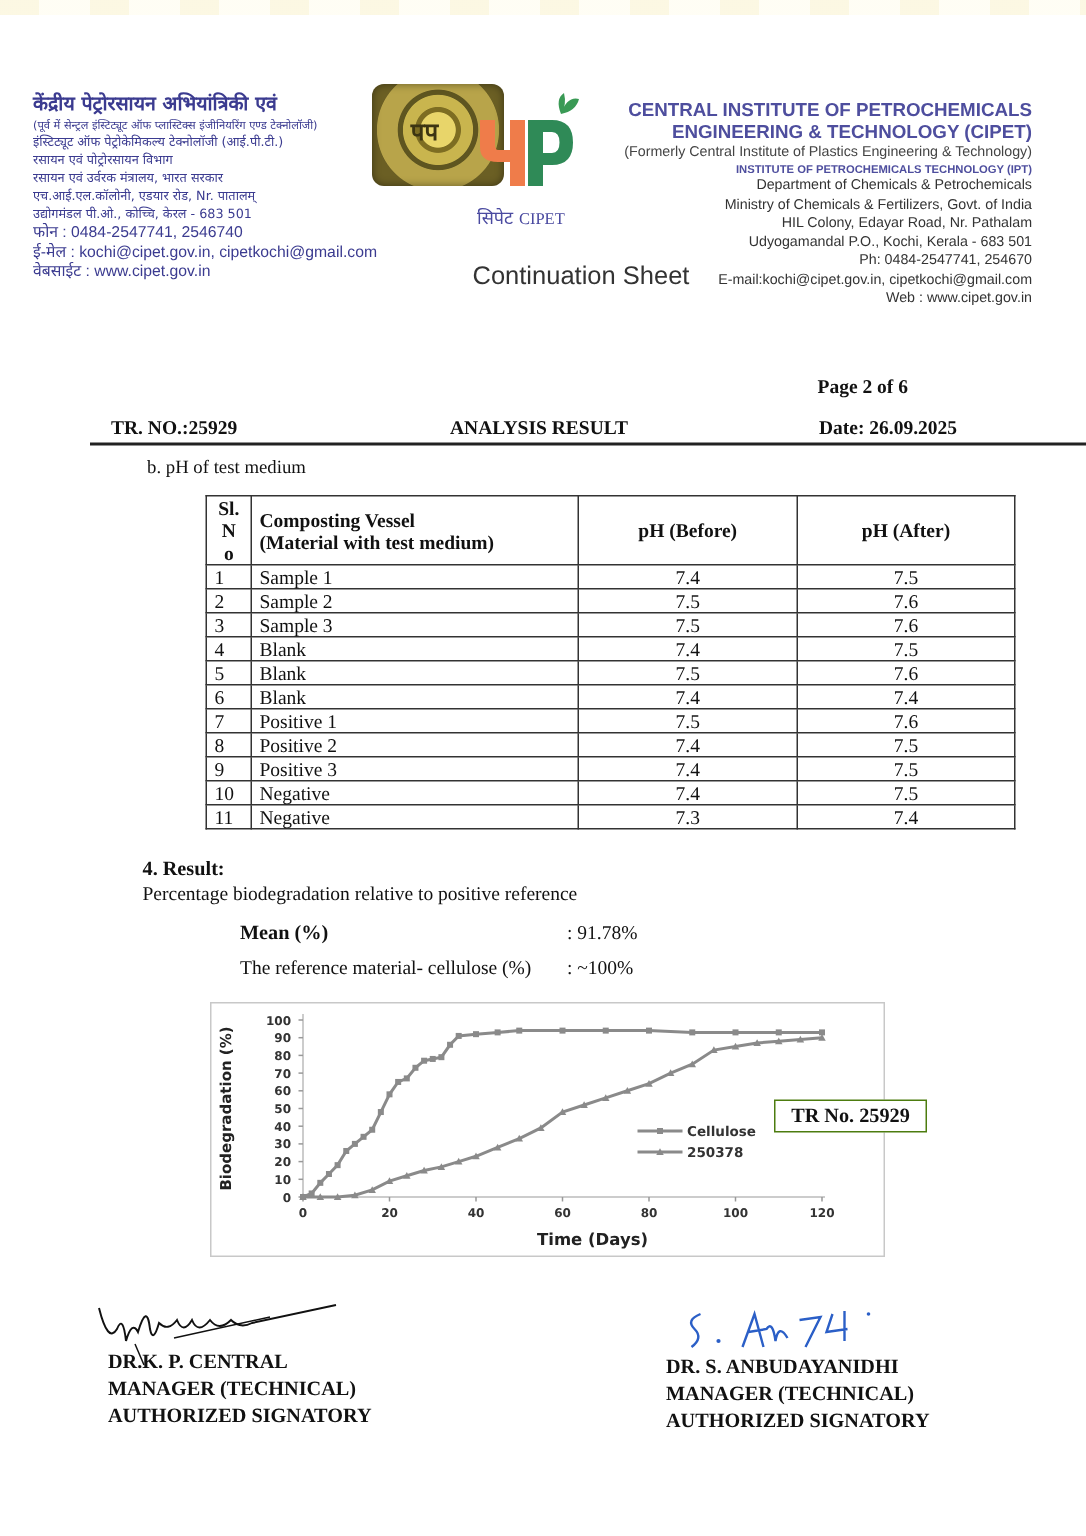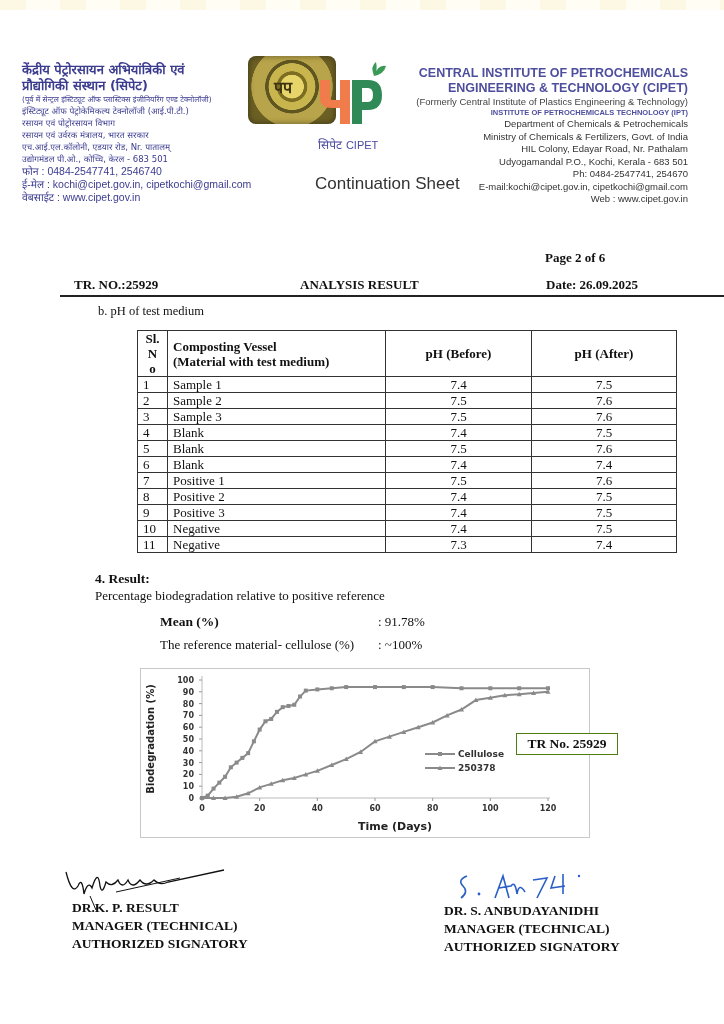--- a/index.html
+++ b/index.html
@@ -69,21 +69,20 @@
   .sig-right { left: 444px; top: 902px; }
   .sig-scribble { position: absolute; }
 </style>
 </head>
 <body>
 
 <div class="topstrip"></div>
 
 <div class="hi-block">
   <div class="hi-title">केंद्रीय पेट्रोरसायन अभियांत्रिकी एवं</div>
-  <div class="hi-title">प्रौद्योगिकी संस्थान (सिपेट)</div>
   <div class="hi-small">(पूर्व में सेन्ट्रल इंस्टिट्यूट ऑफ प्लास्टिक्स इंजीनियरिंग एण्ड टेक्नोलॉजी)</div>
   <div class="hi-line">इंस्टिट्यूट ऑफ पेट्रोकेमिकल्य टेक्नोलॉजी (आई.पी.टी.)</div>
   <div class="hi-line">रसायन एवं पोट्रोरसायन विभाग</div>
   <div class="hi-line">रसायन एवं उर्वरक मंत्रालय, भारत सरकार</div>
   <div class="hi-line">एच.आई.एल.कॉलोनी, एडयार रोड, Nr. पातालम्</div>
   <div class="hi-line">उद्योगमंडल पी.ओ., कोच्चि, केरल - 683 501</div>
   <div class="hi-contact">फोन : 0484-2547741, 2546740</div>
   <div class="hi-contact">ई-मेल : kochi@cipet.gov.in, cipetkochi@gmail.com</div>
   <div class="hi-contact">वेबसाईट : www.cipet.gov.in</div>
 </div>
@@ -91,21 +90,21 @@
 <div class="holo">
   <div class="holo-glyph">पप</div>
 </div>
 <svg class="pp" viewBox="0 0 70 62">
   <path d="M2 18 L2 36 Q2 46 14 46 L22 46 L22 62 L32 62 L32 18 L22 18 L22 38 L14 38 Q12 38 12 34 L12 18 Z" fill="#ef7c4a"></path>
   <path d="M34 18 L34 62 L44 62 L44 48 L50 48 Q64 48 64 33 Q64 18 50 18 Z M44 26 L50 26 Q55 26 55 33 Q55 40 50 40 L44 40 Z" fill="#2f8a57" fill-rule="evenodd"></path>
   <path d="M56 14 Q60 2 68 4 Q66 12 56 14 Z M56 14 Q52 4 58 0 Q60 8 56 14 Z" fill="#3a9a55"></path>
 </svg>
 <div class="cipet-hi">
   <span>सिपेट</span>
-  <span style="font-family:Liberation Sans, sans-serif;font-size:11px;">CIPET</span>
+  <span style="font-family:Liberation Serif, serif;font-size:11px;">CIPET</span>
 </div>
 <div class="cont-sheet">Continuation Sheet</div>
 
 <div class="en-block">
   <div class="en-title">CENTRAL INSTITUTE OF PETROCHEMICALS</div>
   <div class="en-title">ENGINEERING &amp; TECHNOLOGY (CIPET)</div>
   <div class="en-formerly">(Formerly Central Institute of Plastics Engineering &amp; Technology)</div>
   <div class="en-ipt">INSTITUTE OF PETROCHEMICALS TECHNOLOGY (IPT)</div>
   <div class="en-line">Department of Chemicals &amp; Petrochemicals</div>
   <div class="en-line">Ministry of Chemicals &amp; Fertilizers, Govt. of India</div>
@@ -344,21 +343,21 @@
   <path d="M30 30 L36 44 M56 26 L120 12" stroke="#111" stroke-width="1" fill="none"></path>
 </svg>
 <svg class="sig-scribble" style="left:455px;top:870px;" width="140" height="34" viewBox="0 0 140 34">
   <path d="M12 6 Q2 10 8 16 Q14 22 6 28" stroke="#2b5fc7" stroke-width="1.6" fill="none"></path>
   <circle cx="24" cy="24" r="1.4" fill="#2b5fc7"></circle>
   <path d="M40 28 L48 6 L54 28 M44 18 L56 16 Q60 10 62 24 Q64 12 70 22 M78 10 L92 8 L82 28 M100 6 L96 18 L110 16 M108 4 L108 24" stroke="#2b5fc7" stroke-width="1.6" fill="none"></path>
   <circle cx="124" cy="6" r="1.2" fill="#2b5fc7"></circle>
 </svg>
 
 <div class="sig sig-left">
-  <div>DR.K. P. RESULT</div>
+  <div>DR.K. P. CENTRAL</div>
   <div>MANAGER (TECHNICAL)</div>
   <div>AUTHORIZED SIGNATORY</div>
 </div>
 <div class="sig sig-right">
   <div>DR. S. ANBUDAYANIDHI</div>
   <div>MANAGER (TECHNICAL)</div>
   <div>AUTHORIZED SIGNATORY</div>
 </div>
 
 </body></html>

